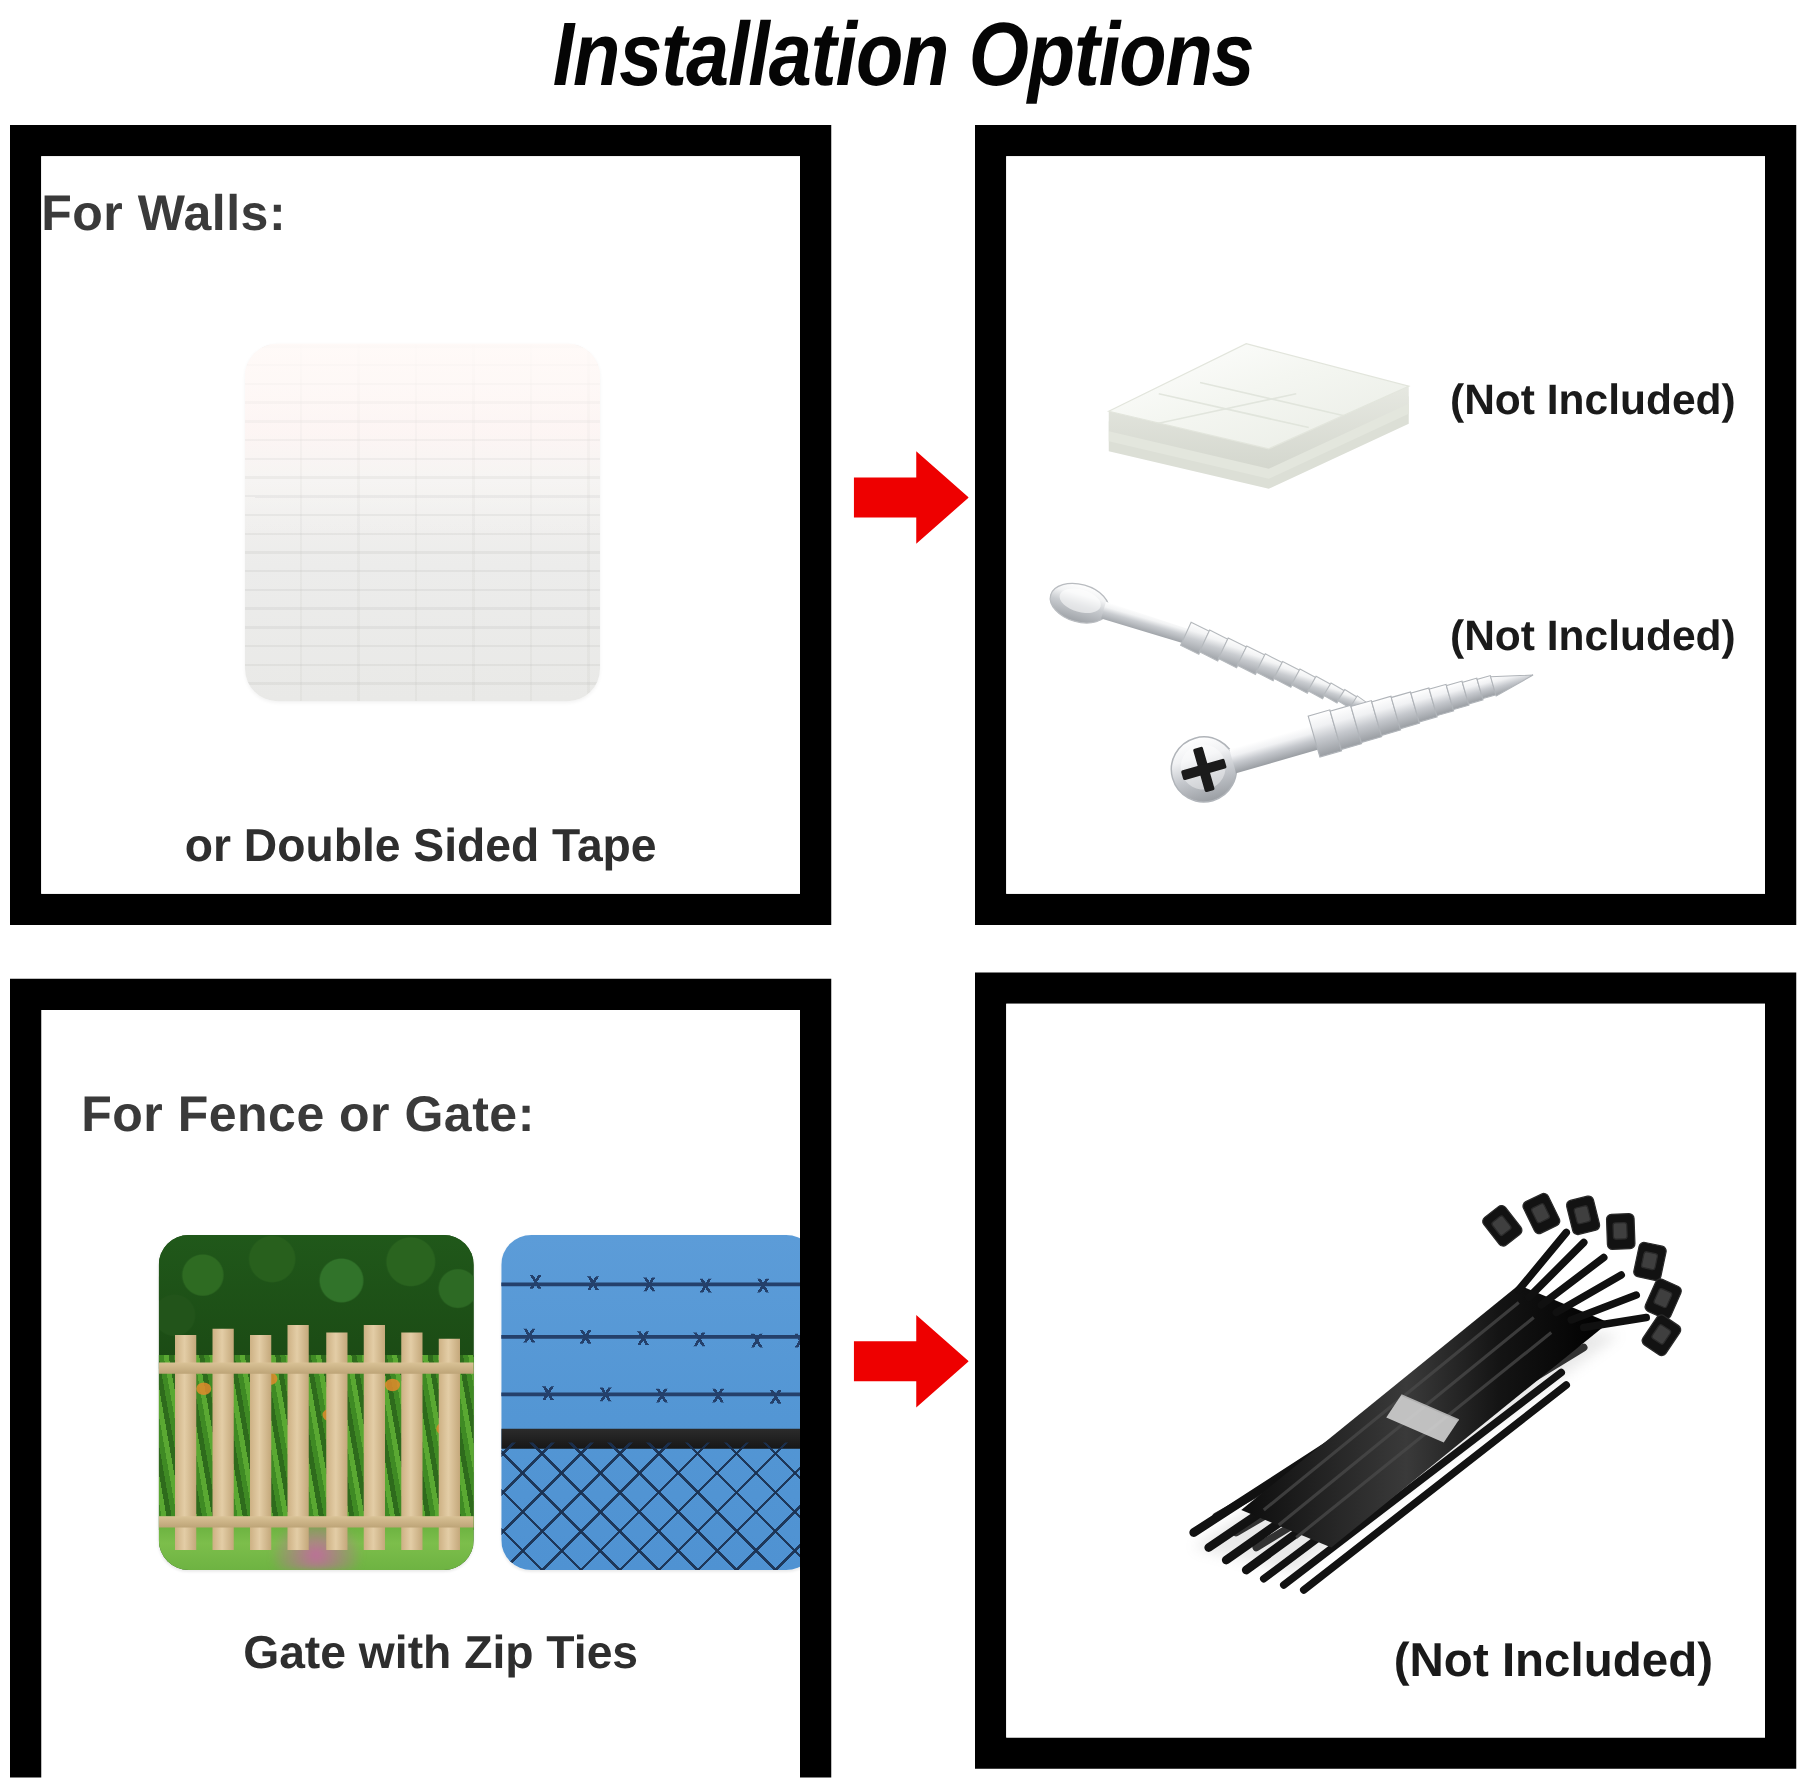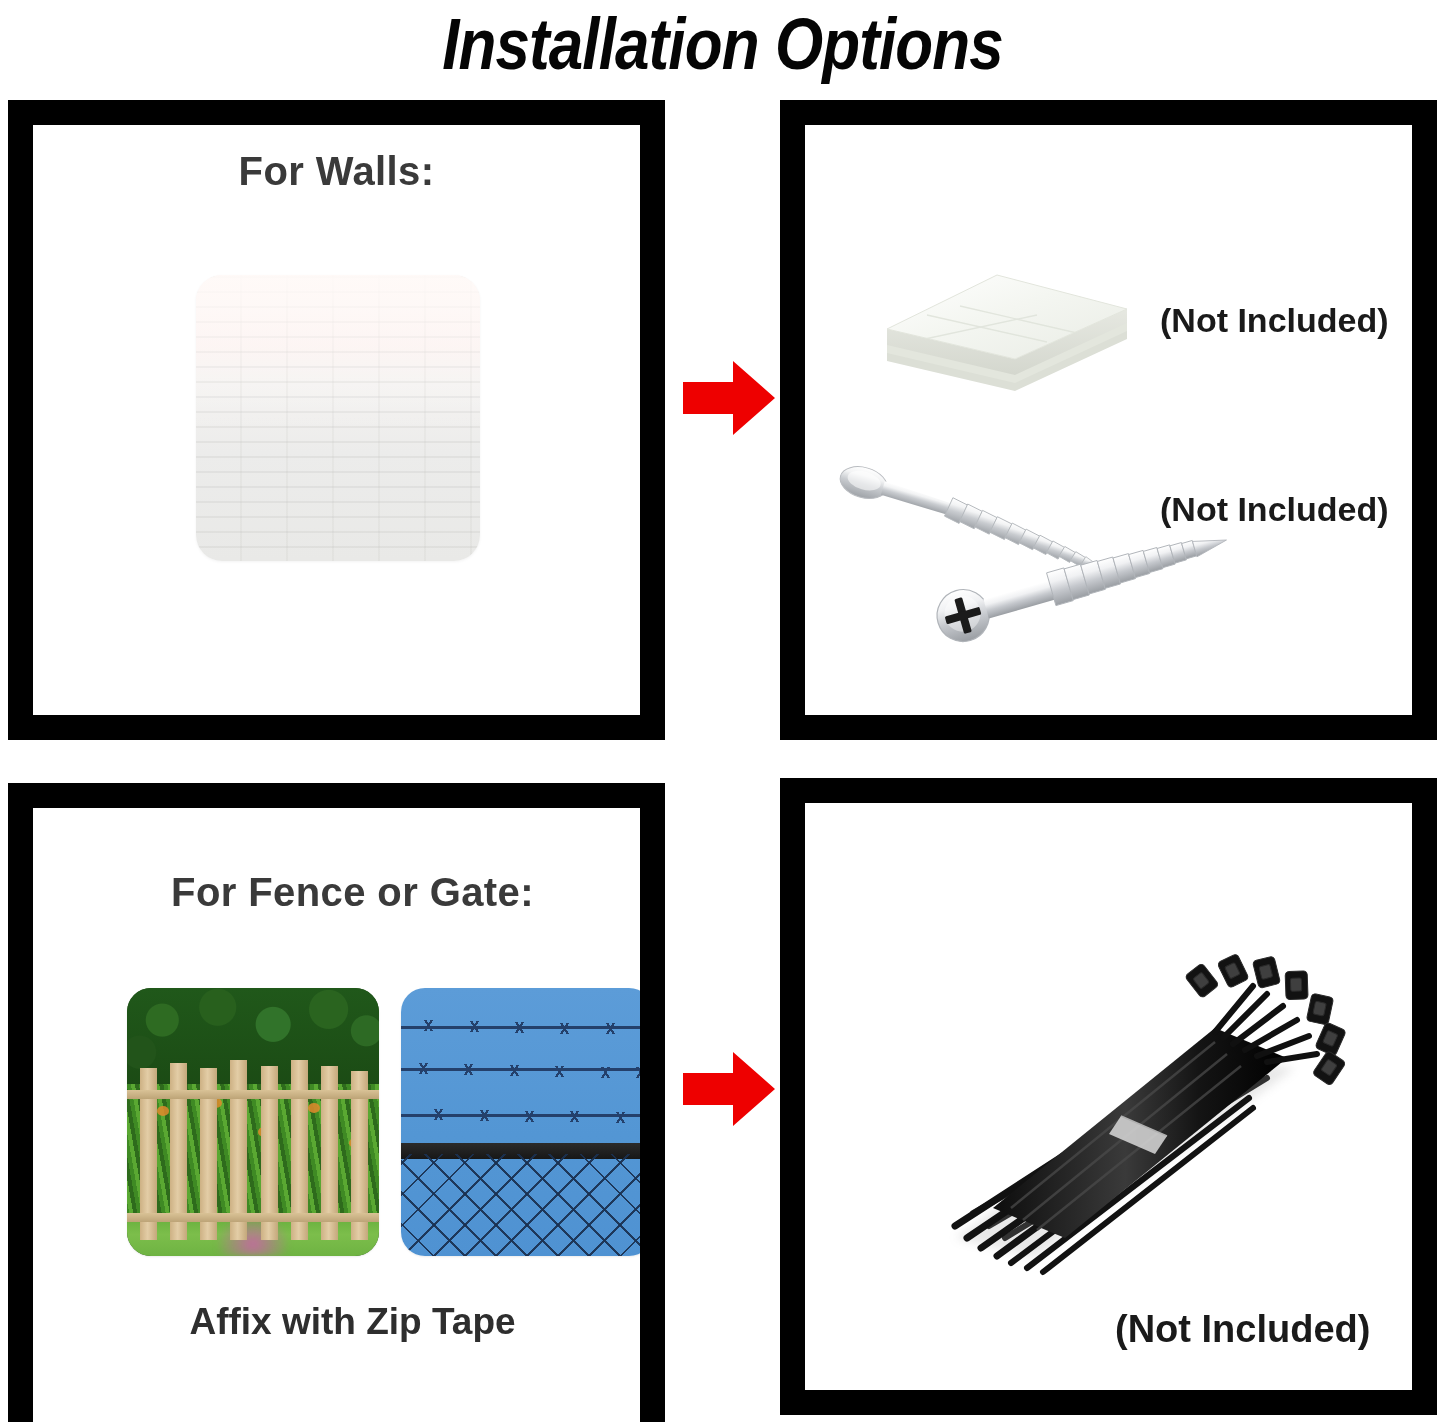--- a/index.html
+++ b/index.html
@@ -27,21 +27,21 @@
   }
   #panel-walls     {left:8px;  top:100px; width:657px;  height:640px;}
   #panel-hardware  {left:780px;top:100px; width:657px;  height:640px;}
   #panel-fence     {left:8px;  top:783px; width:657px;  height:812px;padding-left:32px;}
   #panel-zipties   {left:780px;top:778px; width:657px;  height:637px;}
 
   .panel-inner{position:relative;width:100%;height:100%;overflow:hidden;background:#fff;}
 
   
   .heading{
-    position:absolute;left:0;width:100%;text-align:center;
+    position:absolute;left:0;width:100%;text-align:left;
     font-size:40px;font-weight:bold;color:#3a3a3a;letter-spacing:.4px;
   }
   .caption{
     position:absolute;left:0;width:100%;text-align:center;
     font-size:37px;font-weight:bold;color:#2e2e2e;line-height:48px;
   }
   .notincl{
     position:absolute;font-size:34px;font-weight:bold;color:#1a1a1a;
     white-space:nowrap;
   }
@@ -148,20 +148,21 @@
 <body>
 
 <div class="title">Installation Options</div>
 
 <div class="panel" id="panel-walls">
   <div class="panel-inner">
     <div class="heading" style="top:24px;">For Walls:</div>
 
     <div class="wall-swatch"></div>
 
+    <div class="caption" style="top:528px;">or Double Sided Tape</div>
   </div>
 </div>
 
 <div class="arrow" id="arrow-top">
   <svg viewBox="0 0 92 82" width="92" height="82">
     <polygon points="0,25 50,25 50,4 92,41 50,78 50,57 0,57" fill="#EE0000"></polygon>
   </svg>
 </div>
 
 <div class="panel" id="panel-hardware">
@@ -327,21 +328,21 @@
       <div class="barb" style="left:30%;top:45.4%;"></div>
       <div class="barb" style="left:48%;top:45.8%;"></div>
       <div class="barb" style="left:66%;top:46%;"></div>
       <div class="barb" style="left:84%;top:46.3%;"></div>
 
       <div class="toprail" style="top:58%;"></div>
 
       <div class="mesh" style="top:62%;height:38%;"></div>
     </div>
 
-    <div class="caption" style="top:490px;">Affix with Zip Tape</div>
+    <div class="caption" style="top:490px;">Gate with Zip Ties</div>
   </div>
 </div>
 
 <div class="arrow" id="arrow-bottom">
   <svg viewBox="0 0 92 82" width="92" height="82">
     <polygon points="0,25 50,25 50,4 92,41 50,78 50,57 0,57" fill="#EE0000"></polygon>
   </svg>
 </div>
 
 <div class="panel" id="panel-zipties">

